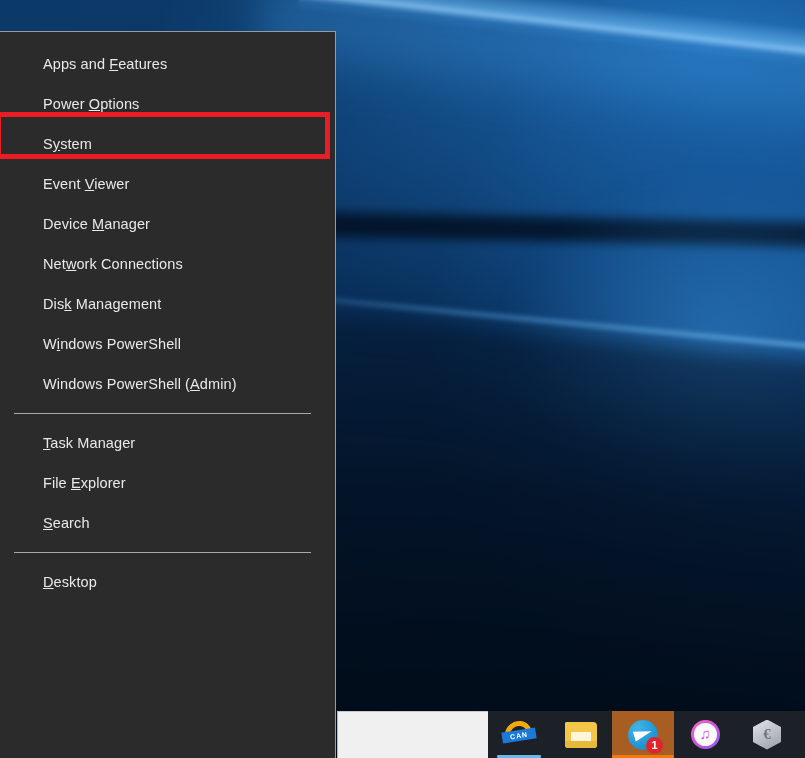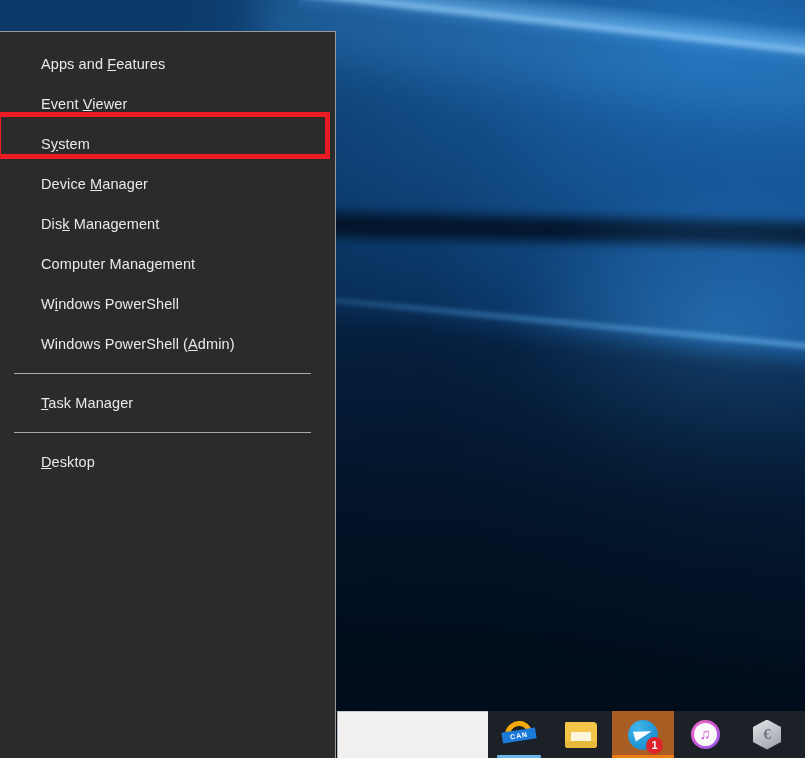--- a/index.html
+++ b/index.html
@@ -262,28 +262,28 @@
     background: #2b2b2b;
     border-top: 1px solid #9a9a9a;
     border-right: 1px solid #9a9a9a;
     box-sizing: border-box;
     color: #e8e8e8;
   }
   .menu-item {
     height: 40px;
     display: flex;
     align-items: center;
+    padding-left: 43px;
     padding-right: 14px;
     font-size: 14.5px;
     color: #e9e9e9;
     letter-spacing: 0.1px;
     box-sizing: border-box;
     position: relative;
     cursor: default;
-    margin-left: 41px;
   }
   .menu-item .label { white-space: nowrap; }
   .menu-item .chev {
     margin-left: auto;
     color: #f2f2f2;
     font-size: 17px;
     line-height: 1;
     font-family: "DejaVu Sans", sans-serif;
   }
   .menu-item u { text-decoration: underline; text-underline-offset: 1px; }
@@ -370,43 +370,52 @@
 
   </div>
 
   <div id="winx-menu">
     <div class="spacer-top"></div>
     <div id="menu-body">
         <div class="menu-item">
           <span class="label">Apps and <u>F</u>eatures</span>
         </div>
         <div class="menu-item">
+          <span class="label">Power <u>O</u>ptions</span>
+        </div>
+        <div class="menu-item">
+          <span class="label">S<u>y</u>stem</span>
+        </div>
+        <div class="menu-item">
           <span class="label">Event <u>V</u>iewer</span>
         </div>
         <div class="menu-item">
-          <span class="label">S<u>y</u>stem</span>
-        </div>
-        <div class="menu-item">
           <span class="label">Device <u>M</u>anager</span>
         </div>
         <div class="menu-item">
+          <span class="label">Net<u>w</u>ork Connections</span>
+        </div>
+        <div class="menu-item">
           <span class="label">Dis<u>k</u> Management</span>
         </div>
         <div class="menu-item">
-          <span class="label">Computer Mana<u>g</u>ement</span>
-        </div>
-        <div class="menu-item">
           <span class="label">W<u>i</u>ndows PowerShell</span>
         </div>
         <div class="menu-item">
           <span class="label">Windows PowerShell (<u>A</u>dmin)</span>
         </div>
         <div class="separator"></div>
         <div class="menu-item">
           <span class="label"><u>T</u>ask Manager</span>
+        </div>
+        <div class="menu-item">
+          <span class="label">File <u>E</u>xplorer</span>
+        </div>
+        <div class="menu-item">
+          <span class="label"><u>S</u>earch</span>
         </div>
         <div class="separator"></div>
         <div class="menu-item">
           <span class="label"><u>D</u>esktop</span>
         </div>
       </div>
     <div id="highlight-box"></div>
   </div>
 
 </div>

